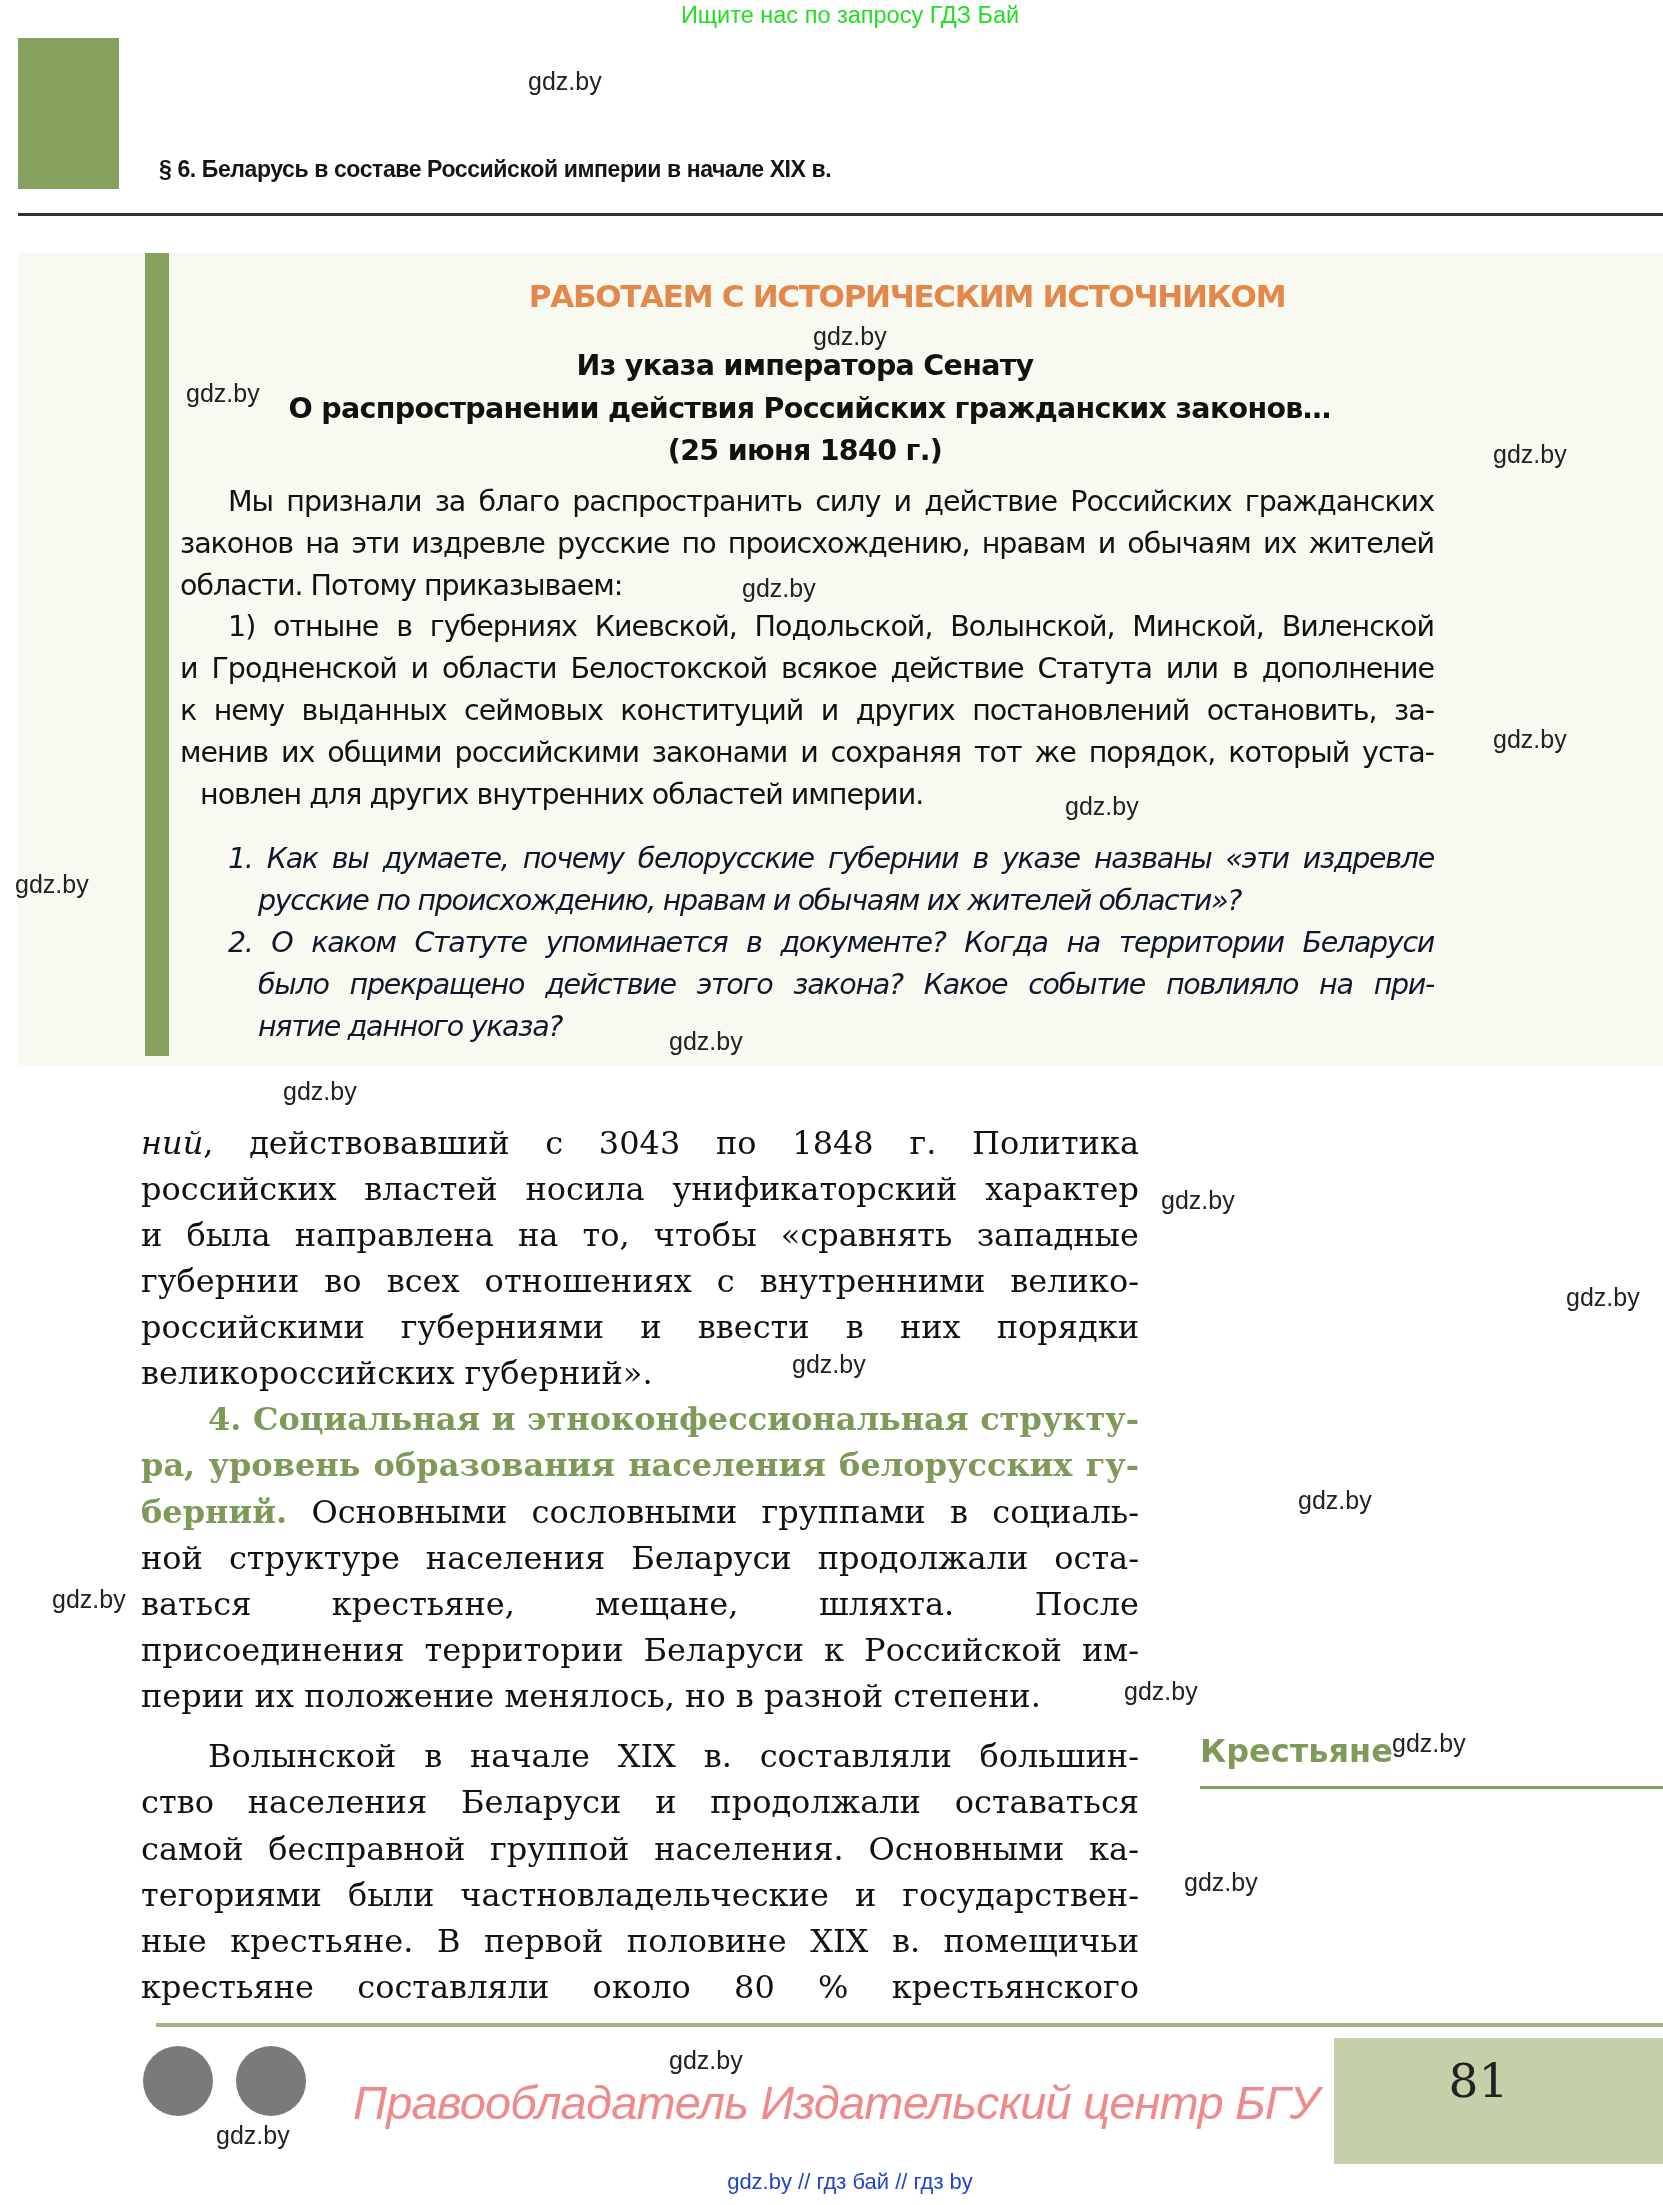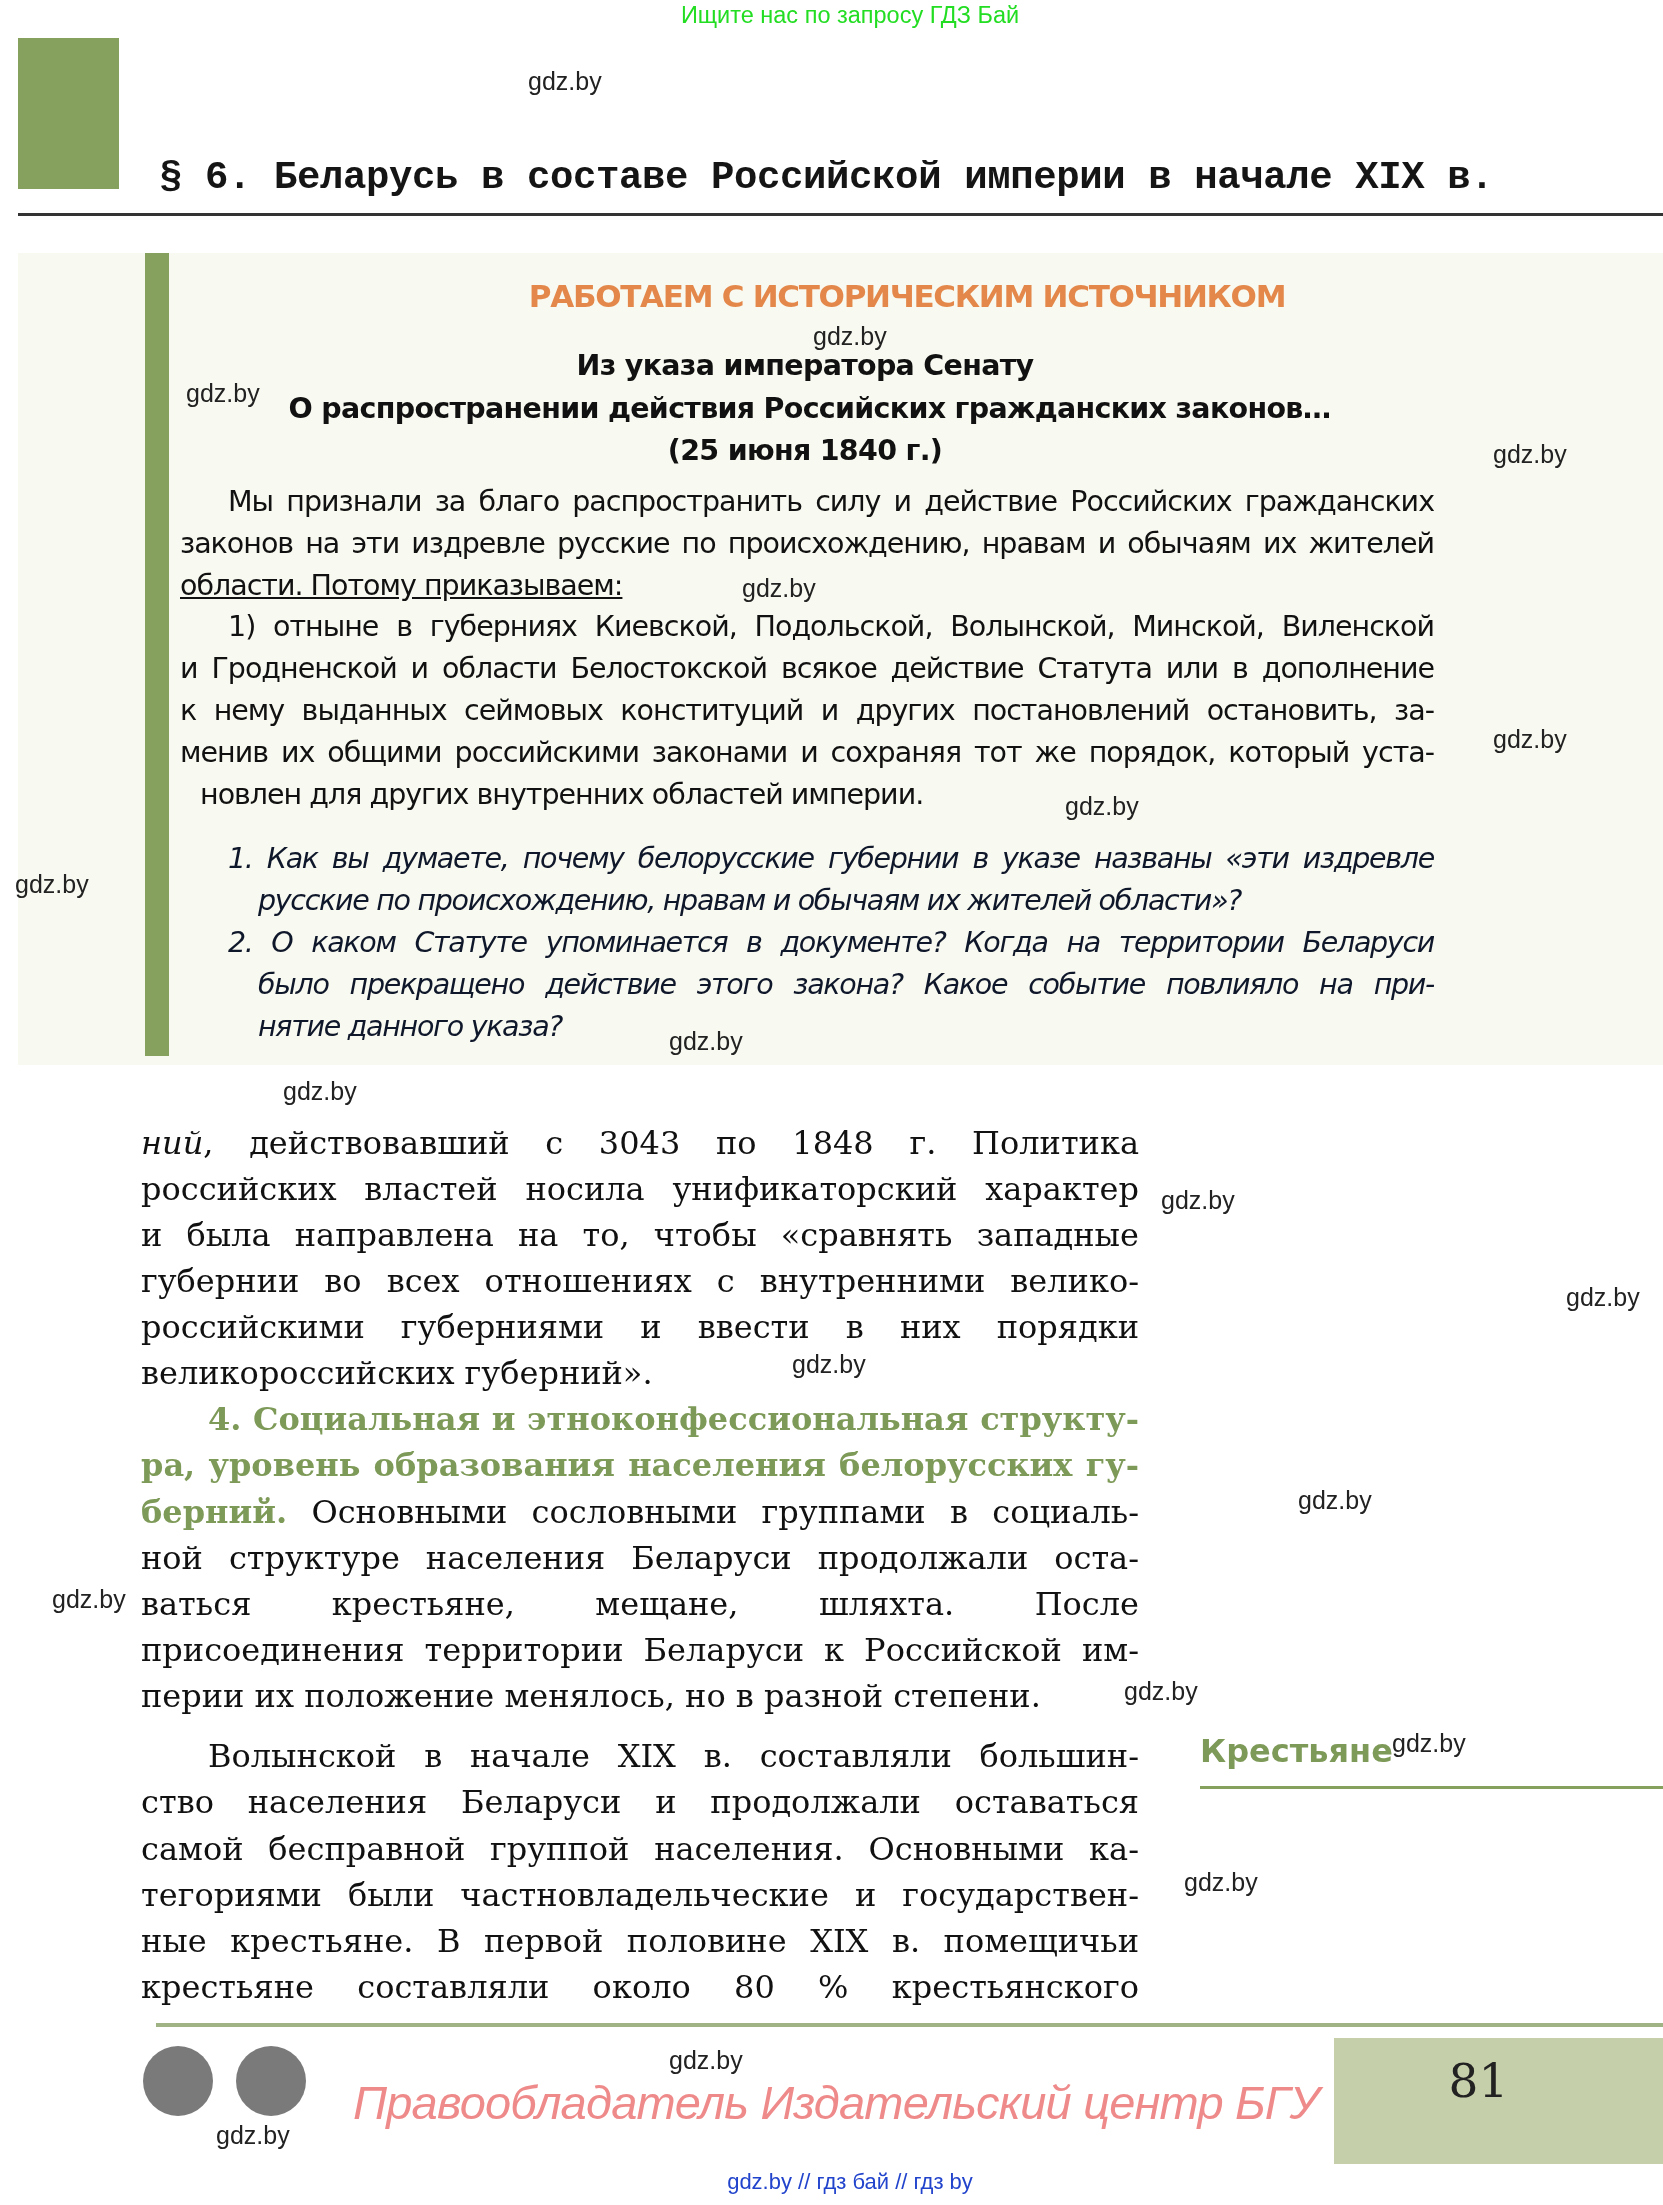--- a/index.html
+++ b/index.html
@@ -1,21 +1,21 @@
 <!DOCTYPE html>
 <html style="font-size:13.4px"><head>
 <meta charset="utf-8">
 <style>
   html, body { margin:0; padding:0; }
   body { width:1664px; height:2205px; position:relative; background:#ffffff; overflow:hidden; font-family:"DejaVu Sans", sans-serif; color:#111; }
   .abs { position:absolute;margin-left:18px; }
   .wm { position:absolute; font-family:"Liberation Sans", sans-serif; font-size:25px; color:#222; white-space:nowrap; }
   #banner { top:1.7px; left:0; width:1664px; text-align:center; font-family:"Liberation Sans", sans-serif; font-size:23.5px; color:#22dd22; }
   #green-block { left:0; top:38px; width:101px; height:151px; background:#86a05e; }
-  #chapter-title { left:141px; top:156px; font-family:Liberation Mono, monospace; font-weight:bold; font-size:39px; color:#151515; letter-spacing:-0.4px; white-space:nowrap; }
+  #chapter-title { left:141px; top:156px; font-family:Liberation Sans, sans-serif; font-weight:bold; font-size:23px; color:#151515; letter-spacing:-0.4px; white-space:nowrap; }
   #top-rule { left:0; top:213px; width:1664px; height:2.5px; background:#333; }
   #source-box { left:0; top:253px; width:1664px; height:812px; background:#f8f9f0; }
   #source-bar { left:127px; top:253px; width:23.5px; height:803px; background:#86a05e; }
   #source-heading { left:151px; top:278px; width:1476px; text-align:center; font-family:"DejaVu Sans", sans-serif; font-weight:bold; font-size:31px; color:#e3884a; letter-spacing:-1.3px; }
   .doc-title { position:absolute; left:151px; width:1308px; text-align:center; font-family:"DejaVu Sans", sans-serif; font-weight:bold; font-size:28.5px; color:#111; letter-spacing:-0.7px; }
   .src-line { position:absolute; left:180px; width:1254px; font-family:"DejaVu Sans", sans-serif; font-size:28.5px; color:#111; letter-spacing:-1px; white-space:nowrap; }
   .src-line.justify { text-align:justify; text-align-last:justify; white-space:normal; height:37px; overflow:hidden; }
   .q-line { position:absolute; left:228px; width:1206px; font-family:"DejaVu Sans", sans-serif; font-style:italic; font-size:28.5px; color:#0f172a; letter-spacing:-1.3px; white-space:nowrap; }
   .q-line.num { left:228px; }
   .q-line.cont { left:258px; width:1176px; }
@@ -47,21 +47,21 @@
 <div id="source-heading" class="abs">РАБОТАЕМ С ИСТОРИЧЕСКИМ ИСТОЧНИКОМ</div>
 <div class="wm" style="left:813px; top:322px;">gdz.by</div>
 <div class="doc-title" style="top:349px;">Из указа императора Сенату</div>
 <div class="wm" style="left:186px; top:379px;">gdz.by</div>
 <div class="doc-title" style="top:392px; left:277px; width:1065px;">О распространении действия Российских гражданских законов…</div>
 <div class="doc-title" style="top:434px;">(25 июня 1840 г.)</div>
 <div class="wm" style="left:1493px; top:440px;">gdz.by</div>
 
 <div class="src-line" style="top:485px; left:228px; width:1206px; text-align:justify; text-align-last:justify; white-space:normal; height:37px; overflow:hidden;">Мы признали за благо распространить силу и действие Российских гражданских</div>
 <div class="src-line justify" style="top:527px;">законов на эти издревле русские по происхождению, нравам и обычаям их жителей</div>
-<div class="src-line" style="top:569px;text-decoration:underline;">области. Потому приказываем:</div>
+<div class="src-line" style="top:569px;">области. Потому приказываем:</div>
 <div class="wm" style="left:742px; top:574px;">gdz.by</div>
 <div class="src-line" style="top:610px; left:228px; width:1206px; text-align:justify; text-align-last:justify; white-space:normal; height:37px; overflow:hidden;">1) отныне в губерниях Киевской, Подольской, Волынской, Минской, Виленской</div>
 <div class="src-line justify" style="top:652px;">и Гродненской и области Белостокской всякое действие Статута или в дополнение</div>
 <div class="src-line justify" style="top:694px;">к нему выданных сеймовых конституций и других постановлений остановить, за-</div>
 <div class="src-line justify" style="top:736px;">менив их общими российскими законами и сохраняя тот же порядок, который уста-</div>
 <div class="wm" style="left:1493px; top:725px;">gdz.by</div>
 <div class="src-line" style="top:778px;margin-left:20px;">новлен для других внутренних областей империи.</div>
 <div class="wm" style="left:1065px; top:792px;">gdz.by</div>
 
 <div class="wm" style="left:15px; top:870px;">gdz.by</div>

